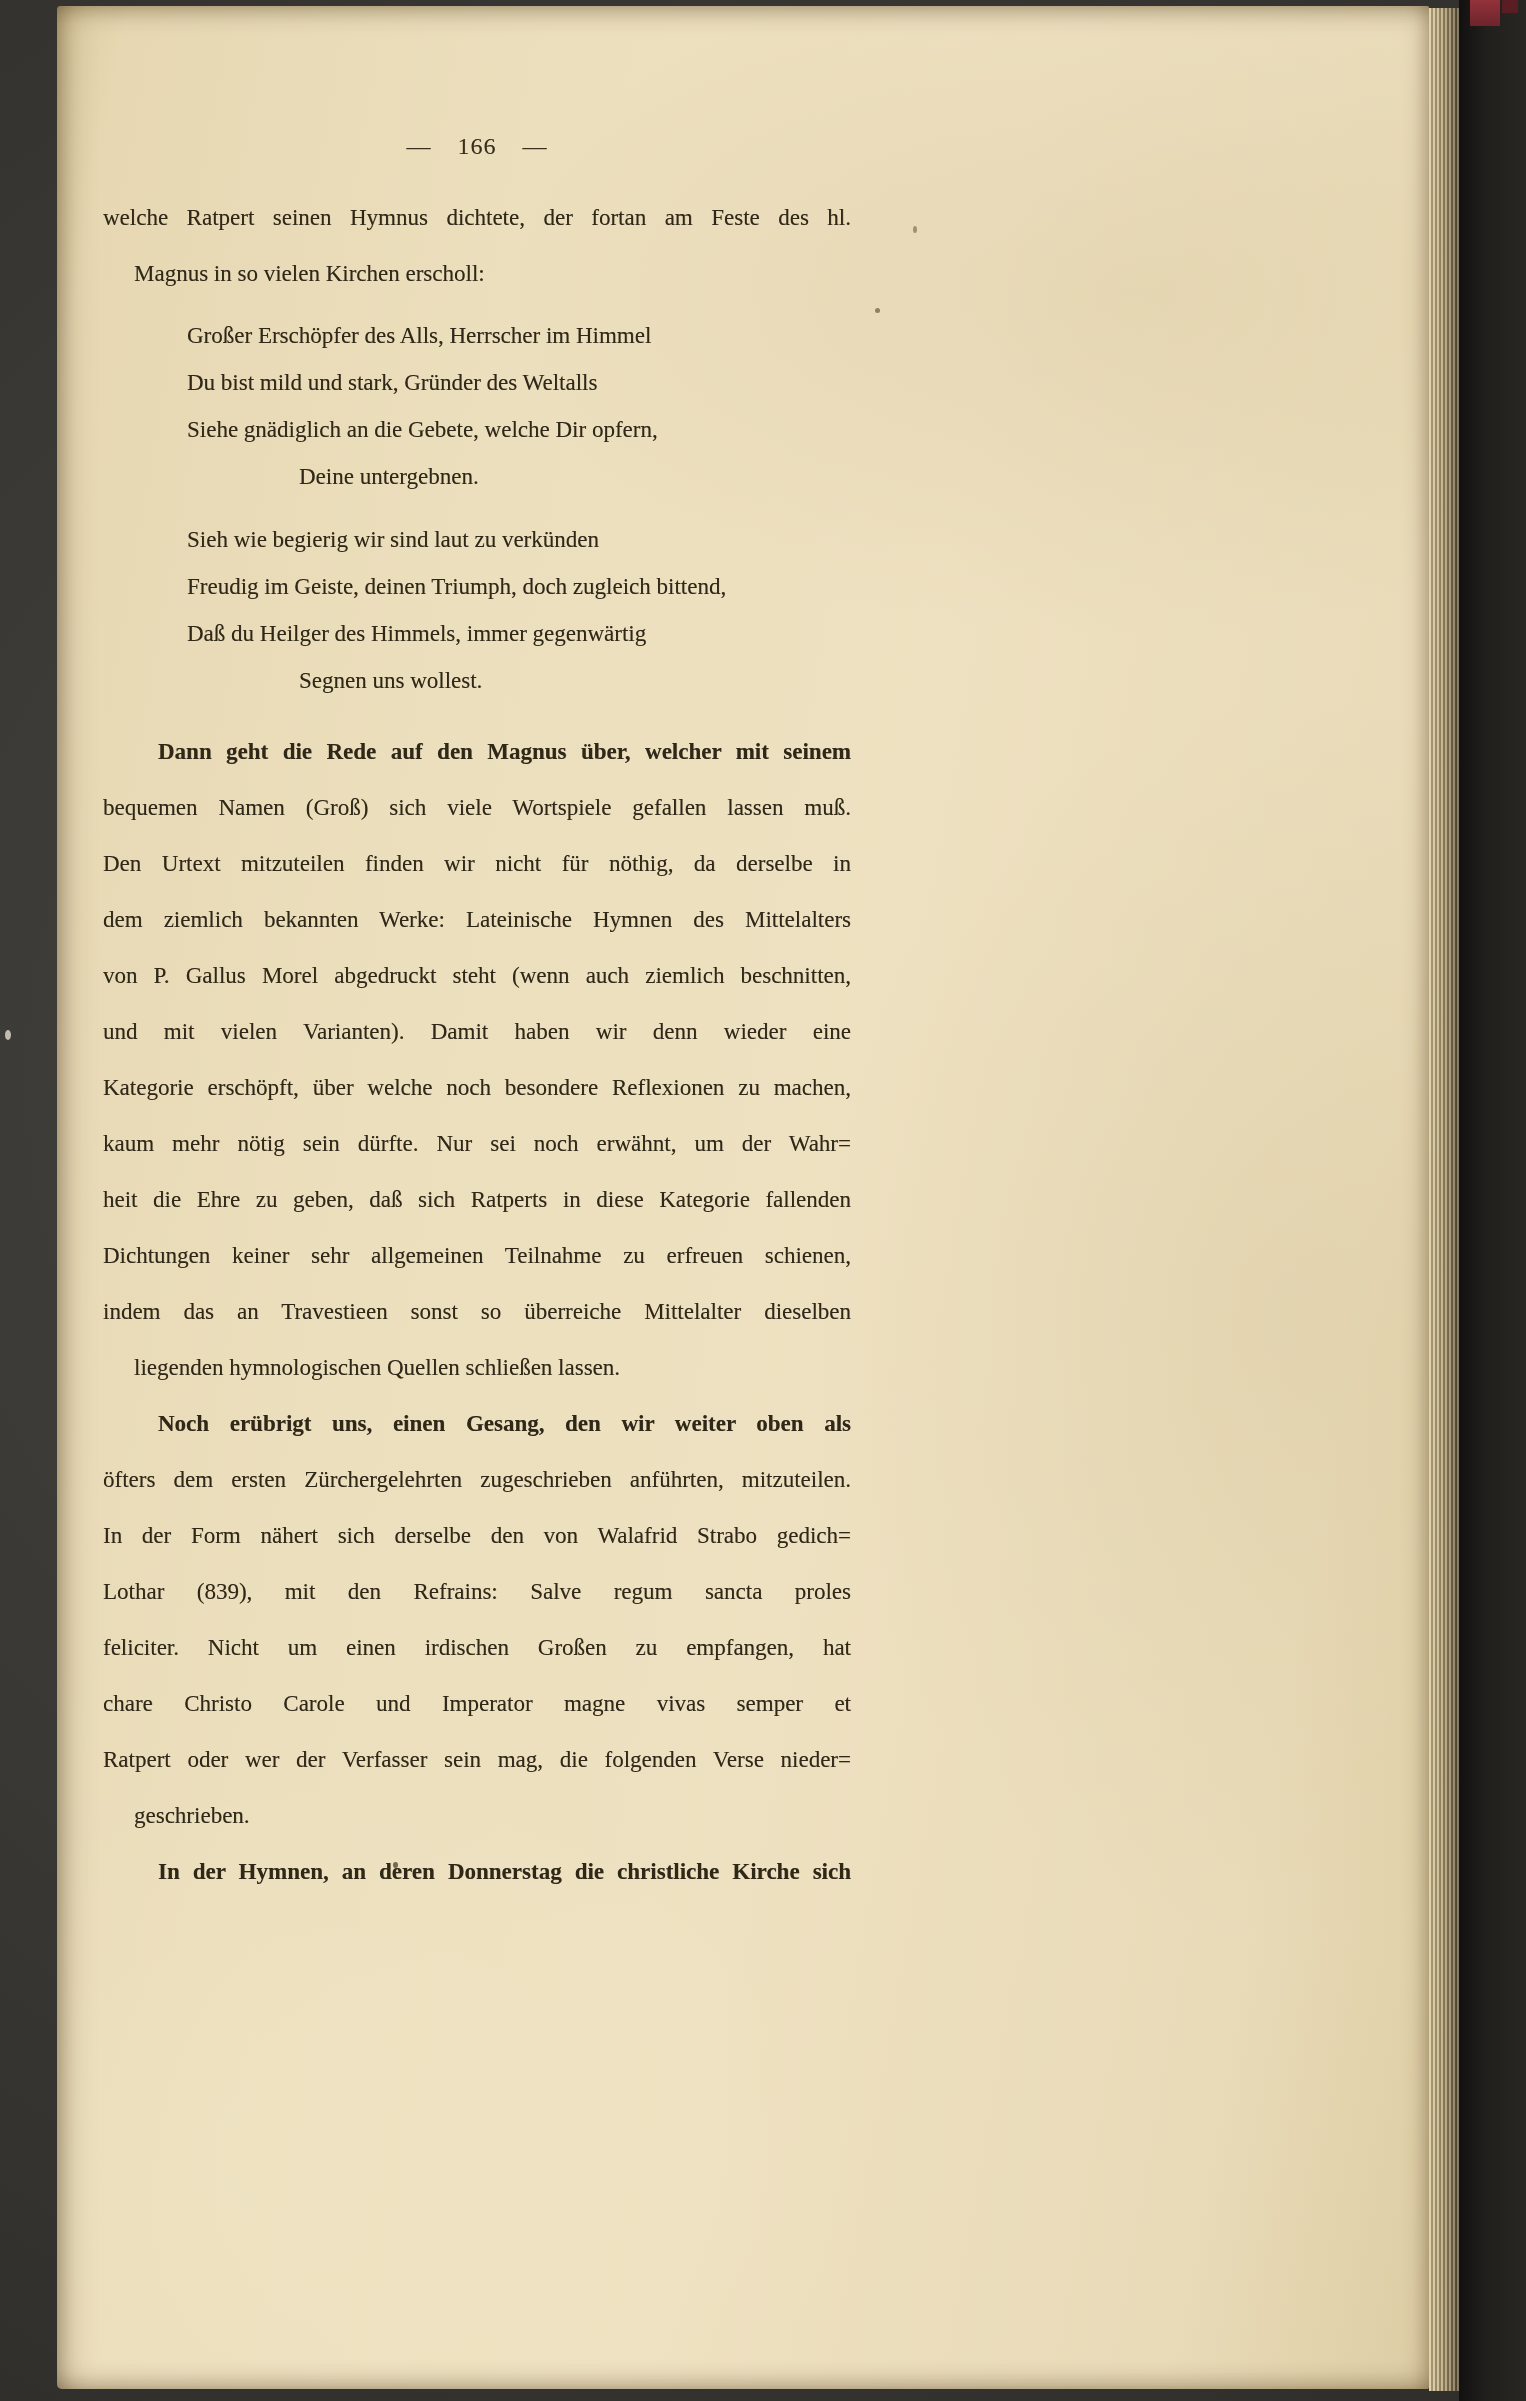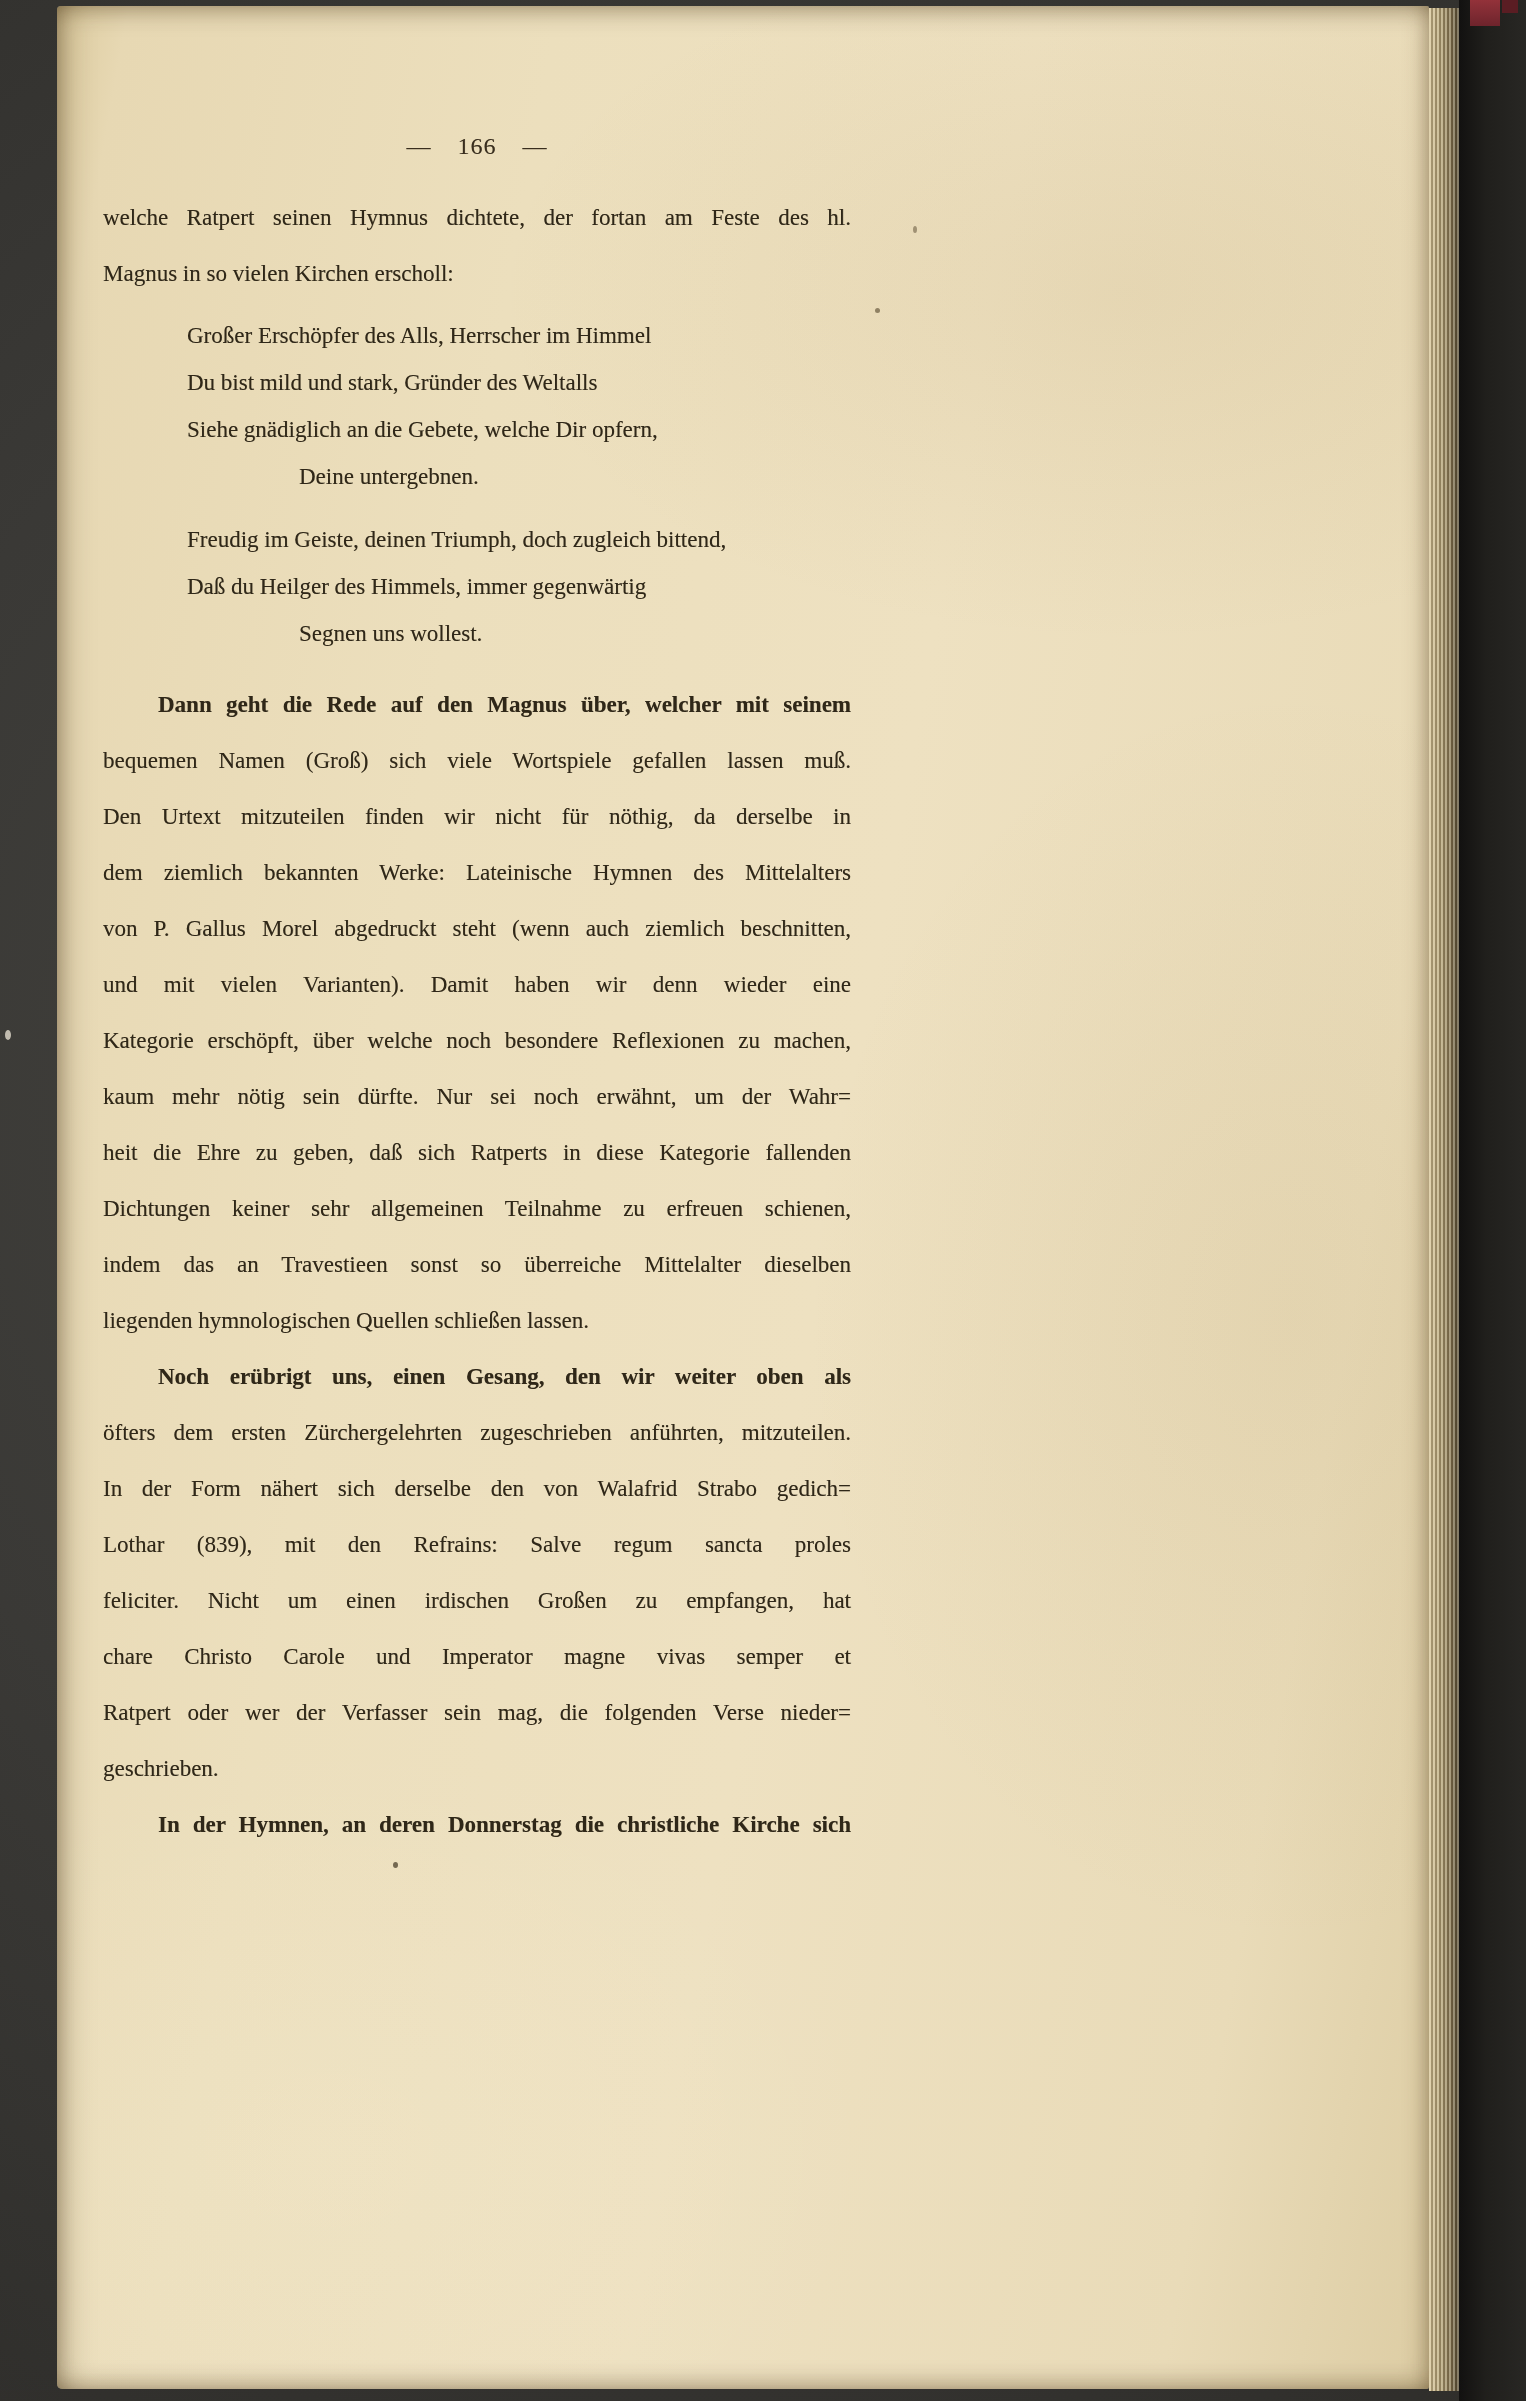--- a/index.html
+++ b/index.html
@@ -62,21 +62,21 @@
   }
   .page-header{
     display:flex;justify-content:center;align-items:baseline;gap:26px;
     font-size:24px;line-height:32px;color:#392e1e;margin-bottom:28px;
     letter-spacing:1px;
   }
   .tl{
     font-size:23px;line-height:56px;
     text-align:justify;text-align-last:justify;
   }
-  .tl.last{text-align-last:left;}
+  .tl.last{text-align-last:left;margin-left:31px;}
   .tl.indent{padding-left:55px;font-weight:bold;}
   .verse{margin-left:84px;margin-top:10px;}
   .verse.v2{margin-top:16px;}
   .vl{font-size:23px;line-height:47px;text-align:left;}
   .vl.vshift{margin-left:112px;}
   .para.p2{margin-top:20px;}
 </style>
 </head>
 <body>
 
@@ -107,20 +107,21 @@
     </div>
 
     <div class="verse">
       <div class="vl">Großer Erschöpfer des Alls, Herrscher im Himmel</div>
       <div class="vl">Du bist mild und stark, Gründer des Weltalls</div>
       <div class="vl">Siehe gnädiglich an die Gebete, welche Dir opfern,</div>
       <div class="vl vshift">Deine untergebnen.</div>
     </div>
 
     <div class="verse v2">
+      <div class="vl">Sieh wie begierig wir sind laut zu verkünden</div>
       <div class="vl">Freudig im Geiste, deinen Triumph, doch zugleich bittend,</div>
       <div class="vl">Daß du Heilger des Himmels, immer gegenwärtig</div>
       <div class="vl vshift">Segnen uns wollest.</div>
     </div>
 
     <div class="para p2">
       <div class="tl indent">Dann geht die Rede auf den Magnus über, welcher mit seinem</div>
       <div class="tl">bequemen Namen (Groß) sich viele Wortspiele gefallen lassen muß.</div>
       <div class="tl">Den Urtext mitzuteilen finden wir nicht für nöthig, da derselbe in</div>
       <div class="tl">dem ziemlich bekannten Werke: Lateinische Hymnen des Mittelalters</div>

